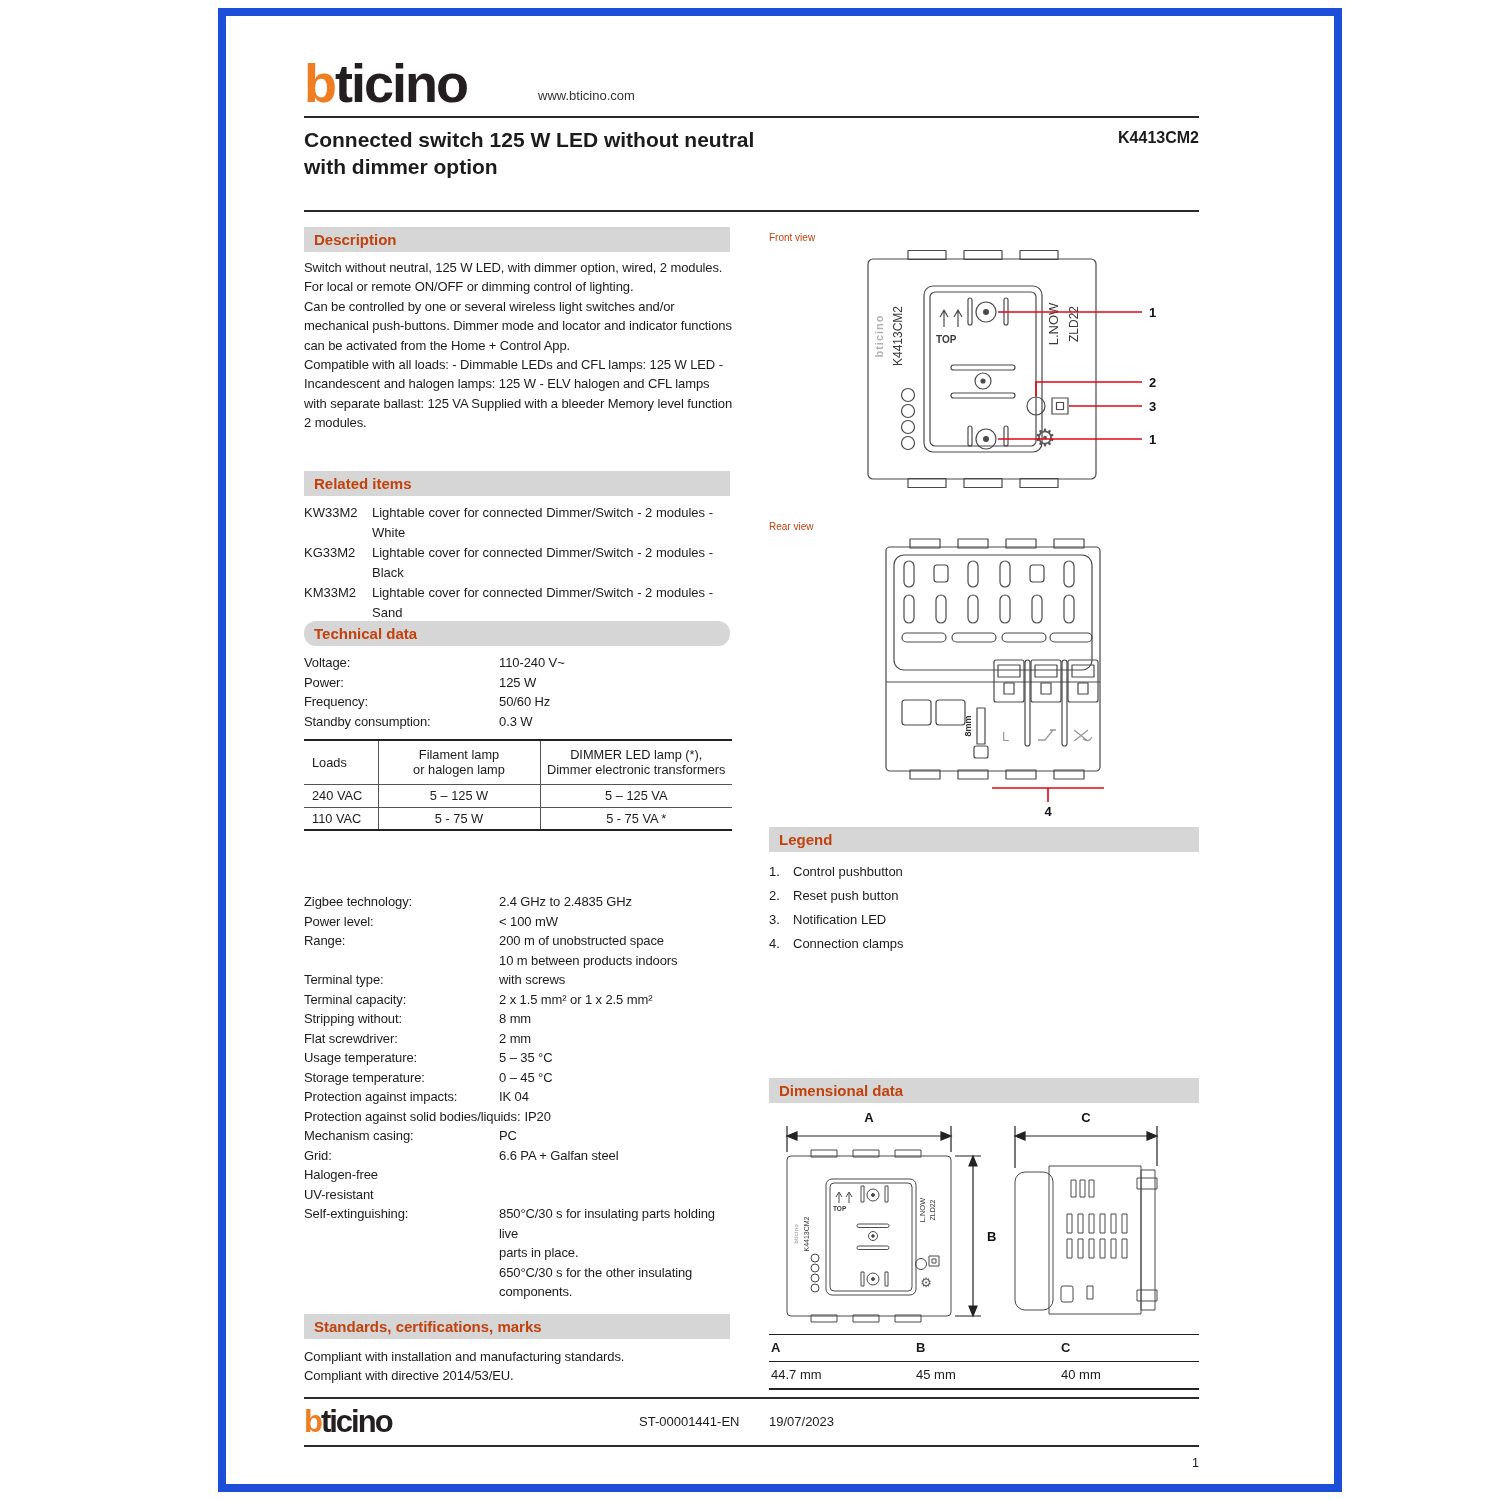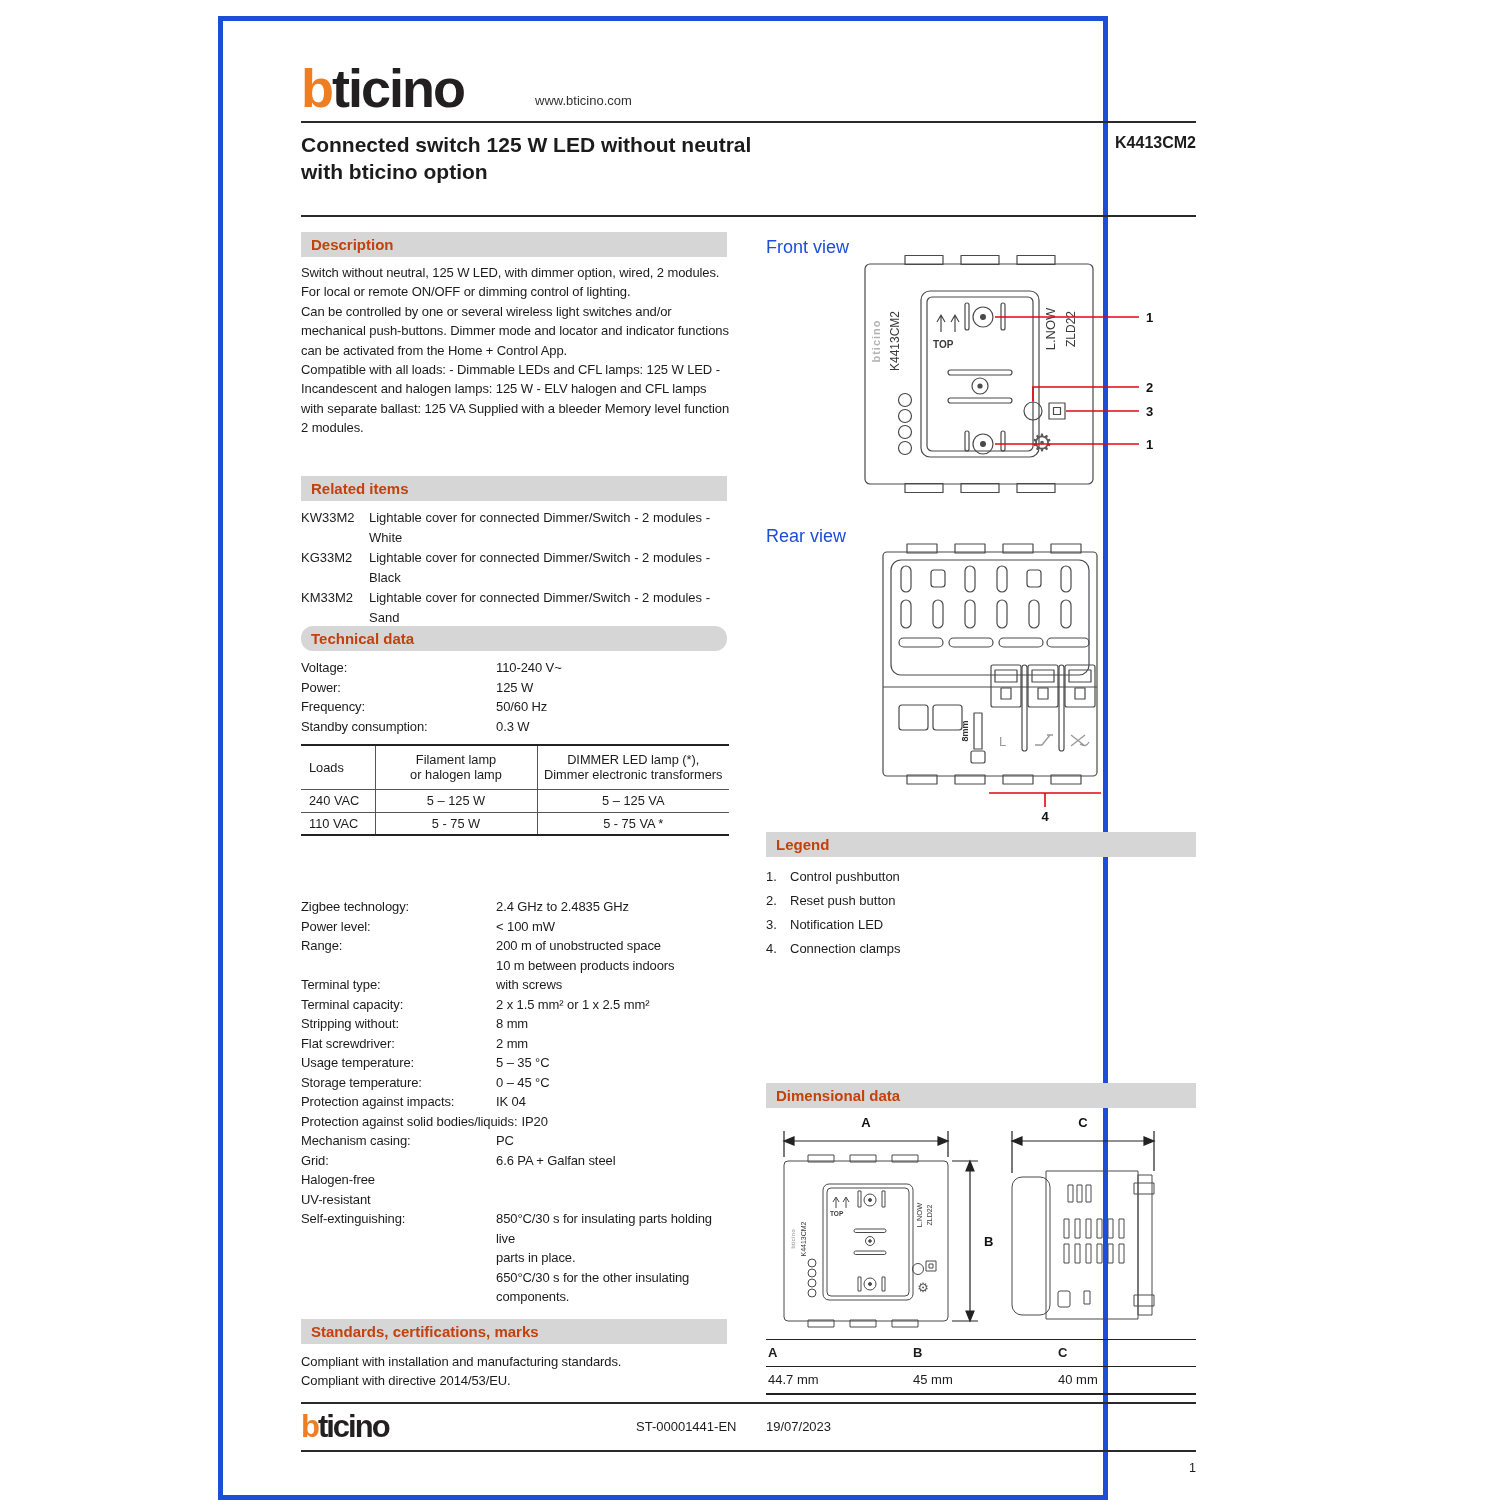--- a/index.html
+++ b/index.html
@@ -1,18 +1,18 @@
 <!DOCTYPE html>
 <html><head>
 <meta charset="utf-8">
 <style>
   * { margin:0; padding:0; box-sizing:border-box; }
   html,body { width:1500px; height:1500px; background:#ffffff; font-family:"Liberation Sans", sans-serif; color:#1c1c1c; overflow:hidden; }
   .abs { position:absolute; }
-  .page { position:absolute; left:218px; top:16px; width:890px; height:1484px; border:5px solid #1d4ed8; background:#fff; }
+  .page { position:absolute; left:218px; top:8px; width:1124px; height:1484px; border:8px solid #1d4ed8; background:#fff; }
   .bar { background:#d6d6d6; height:25px; line-height:25px; padding-left:10px; font-weight:bold; font-size:15px; color:#c2410c; }
   .rule { background:#2a2a2a; height:2px; }
   .rule-thin { background:#2a2a2a; height:1.5px; }
   .bodytext { font-size:13px; line-height:19.4px; letter-spacing:-0.1px; color:#1c1c1c; }
   .prew { white-space:pre-line; }
   .spec-row { display:flex; align-items:flex-start; line-height:19.5px; font-size:13px; letter-spacing:-0.1px; }
   .spec-row .lbl { min-width:195px; padding-right:4px; flex:none; }
   .rel-row { display:flex; line-height:20px; font-size:13px; }
   .rel-row .code { width:68px; flex:none; }
   .loads-table { width:428px; border-collapse:collapse; border-top:2.5px solid #222; border-bottom:2.5px solid #222; font-size:12.8px; }
@@ -25,37 +25,37 @@
   .logo { white-space:nowrap; font-weight:bold; letter-spacing:-2px; line-height:1; }
   .logo .b { color:#ef7d22; }
   .logo .rest { color:#231f20; }
   .legend-item { display:flex; font-size:13px; margin-bottom:7px; line-height:17px; }
   .legend-item .num { width:24px; flex:none; }
   .dim-table { width:430px; border-top:1.5px solid #222; font-size:13px; }
   .dim-row { display:grid; grid-template-columns:145px 145px 1fr; padding:5px 0 6px 2px; }
   .dim-head { font-weight:bold; border-bottom:1.5px solid #222; }
   .dim-vals { border-bottom:2.5px solid #222; }
   svg text { font-family:"Liberation Sans", sans-serif; }
-  .viewlabel { font-size:18px; color:#1d4ed8; }
+  .viewlabel { font-size:10px; color:#c2410c; }
 </style>
 </head>
 <body>
 
 <div class="page">
 
   <div class="abs logo" style="left:78px; top:40px; font-size:54px;">
     <span class="b">b</span><span class="rest">ticino</span>
   </div>
   <div class="abs" style="left:312px; top:72px; font-size:13px; color:#333;">www.bticino.com</div>
 
   <div class="abs rule" style="left:78px; top:100px; width:895px;"></div>
 
   <div class="abs" style="left:78px; top:110px; width:500px; font-size:21px; font-weight:bold; line-height:27px;">
     <div>Connected switch 125 W LED without neutral</div>
-    <div>with bticino option</div>
+    <div>with dimmer option</div>
   </div>
   <div class="abs" style="left:673px; top:113px; width:300px; text-align:right; font-size:16px; font-weight:bold;">K4413CM2</div>
 
   <div class="abs rule" style="left:78px; top:194px; width:895px;"></div>
 
   <div class="abs bar" style="left:78px; top:211px; width:426px;">Description</div>
 
   <div class="abs bodytext" style="left:78px; top:242px; width:428px;">
     <div>Switch without neutral, 125 W LED, with dimmer option, wired, 2 modules. For local or remote ON/OFF or dimming control of lighting.</div>
     <div>Can be controlled by one or several wireless light switches and/or mechanical push-buttons. Dimmer mode and locator and indicator functions can be activated from the Home + Control App.</div>

